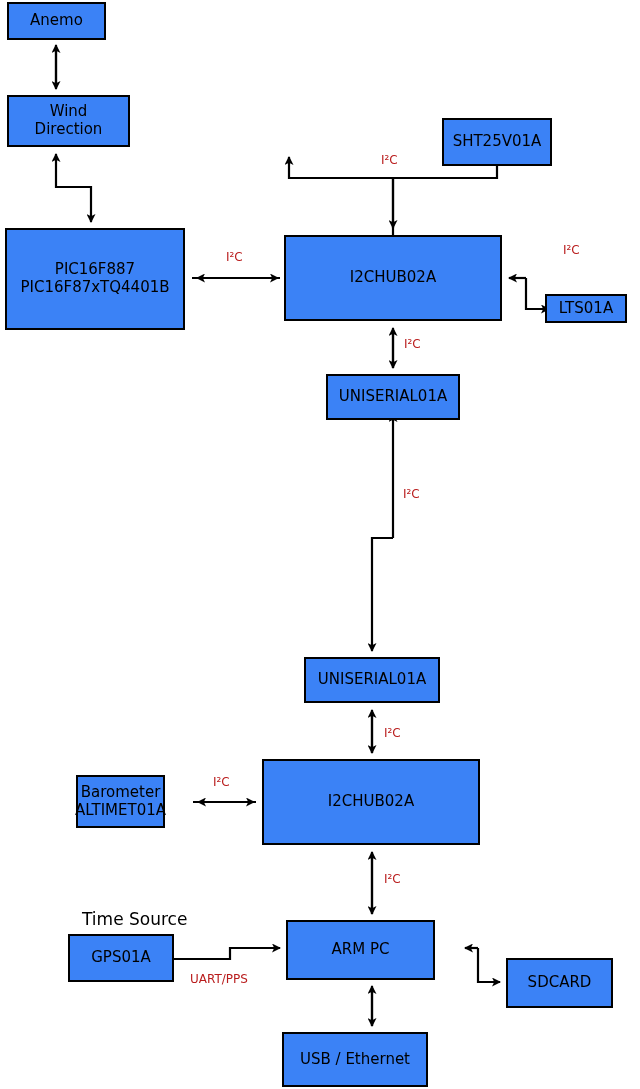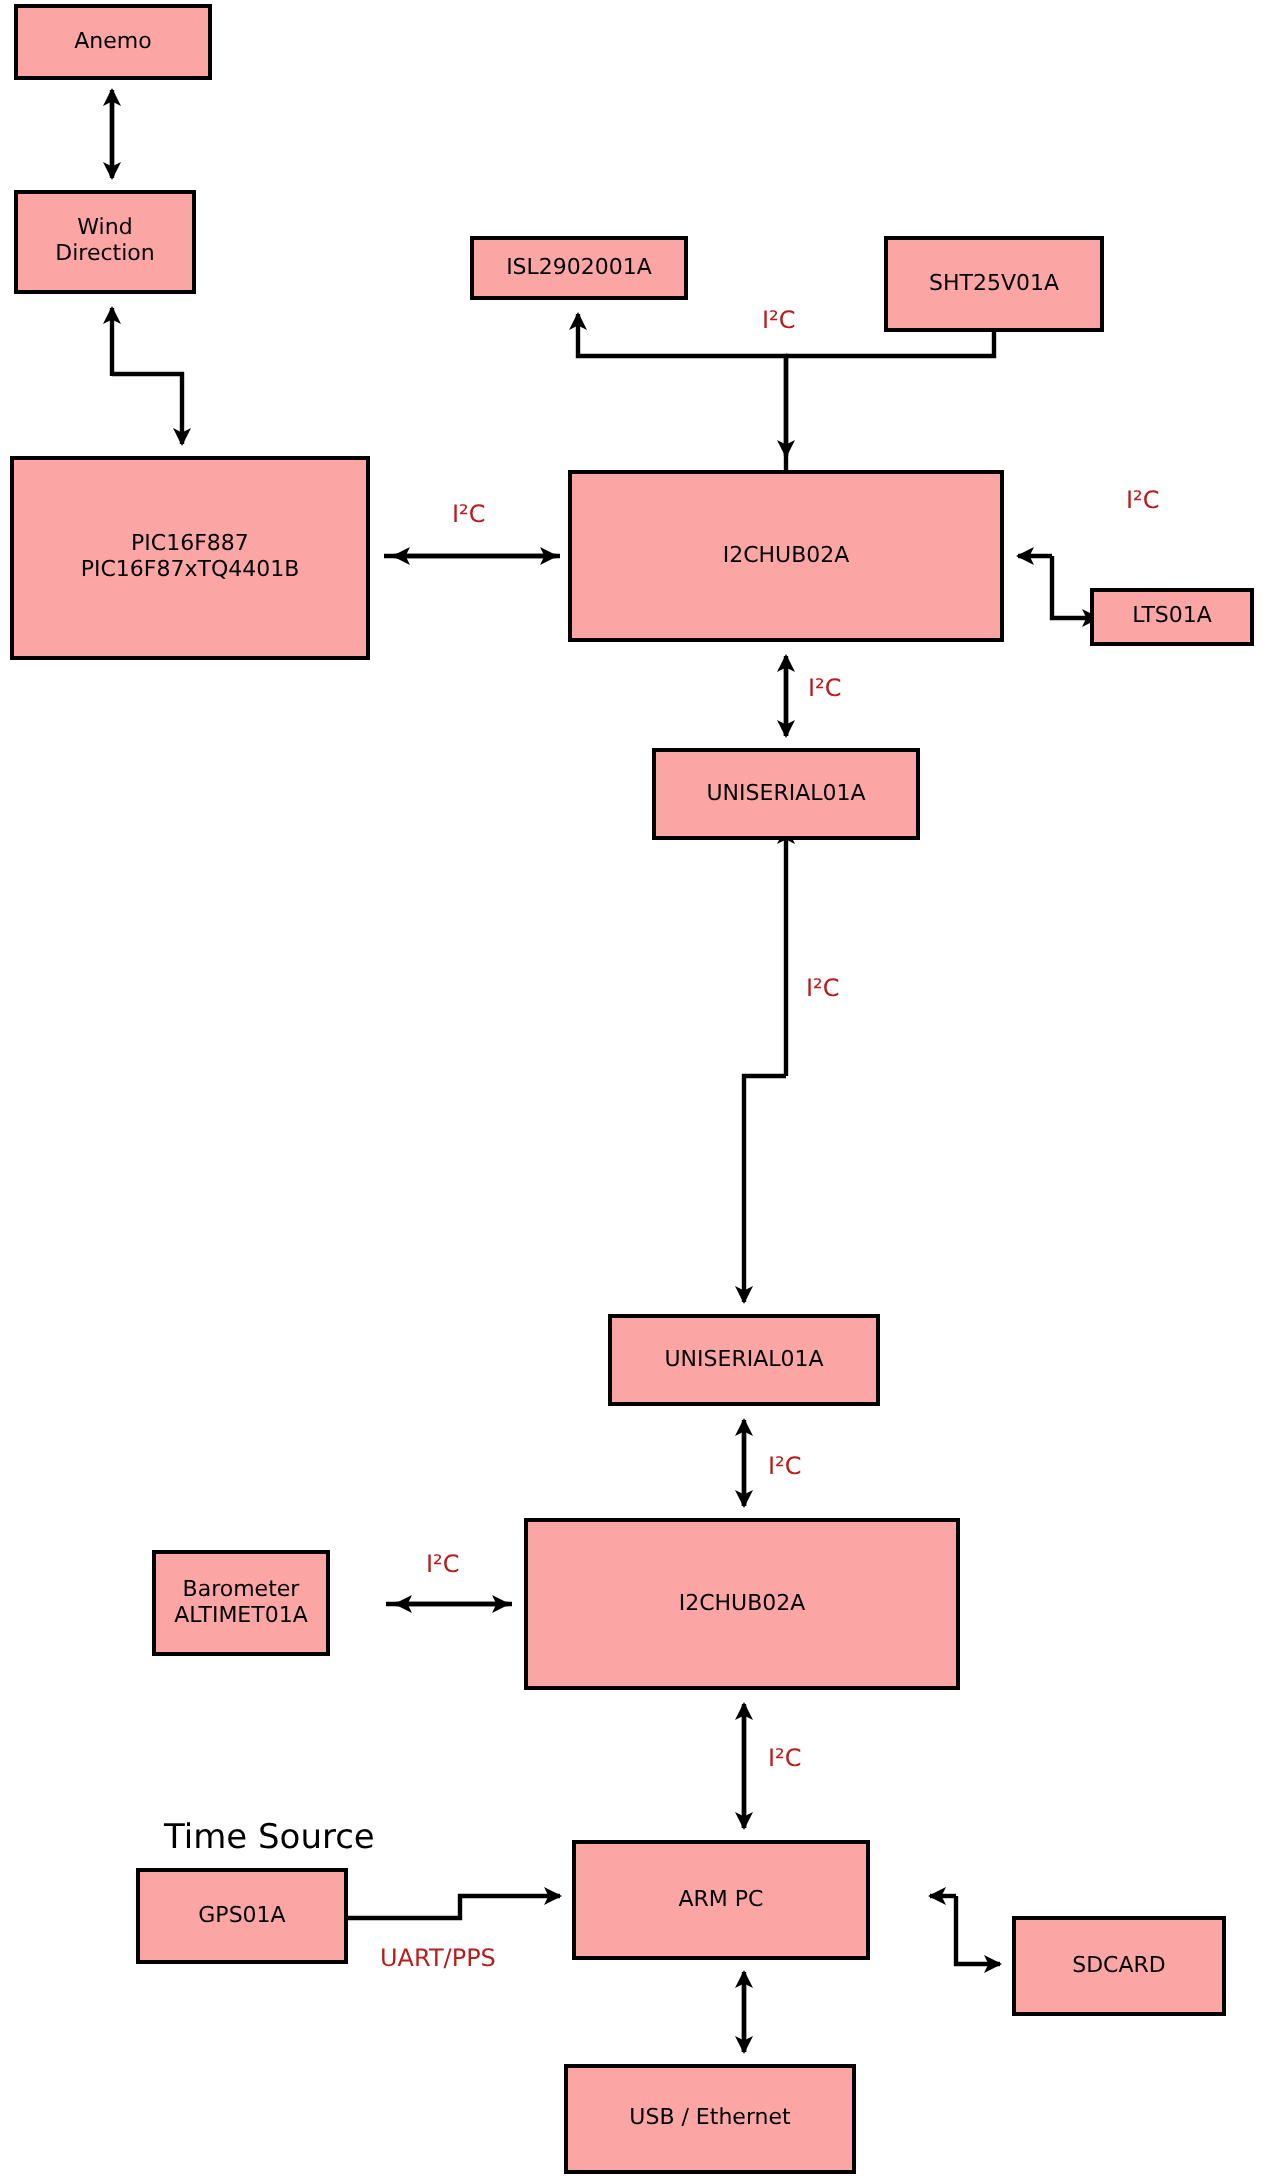--- a/index.html
+++ b/index.html
@@ -18,27 +18,27 @@
   svg.wires{
     position:absolute;
     left:0; top:0;
     width:640px; height:1089px;
     pointer-events:none;
   }
   .node{
     position:absolute;
     box-sizing:border-box;
     border:2px solid #000000;
-    background:#fca5a5;
+    background:#3b82f6;
     display:flex;
     align-items:center;
     justify-content:center;
     text-align:center;
     line-height:1.18;
-    font-size:11px;
+    font-size:15px;
     color:#000000;
     white-space:pre-line;
     z-index:2;
   }
   .wirelabel{
     position:absolute;
     font-size:12px;
     color:#b91c1c;
     white-space:nowrap;
     z-index:3;
@@ -101,27 +101,26 @@
       <polyline points="478,948 465,948" marker-end="url(#ah)"></polyline>
       <polyline points="478,948 478,982 500,982" marker-end="url(#ah)"></polyline>
 
       <line x1="372" y1="1026" x2="372" y2="986" marker-end="url(#ah)"></line>
       <line x1="372" y1="988" x2="372" y2="1026" marker-end="url(#ah)"></line>
     </g>
   </svg>
 
   <div class="node" style="left:7px;top:2px;width:99px;height:38px;">Anemo</div>
 
-  <div class="node" style="left:7px;top:95px;width:91px;height:52px;">Wind
+  <div class="node" style="left:7px;top:95px;width:123px;height:52px;">Wind
 Direction</div>
 
   <div class="node" style="left:5px;top:228px;width:180px;height:102px;">PIC16F887
 PIC16F87xTQ4401B</div>
 
-  <div class="node" style="left:235px;top:118px;width:109px;height:32px;">ISL2902001A</div>
 
   <div class="node" style="left:442px;top:118px;width:110px;height:48px;">SHT25V01A</div>
 
   <div class="node" style="left:284px;top:235px;width:218px;height:86px;">I2CHUB02A</div>
 
   <div class="node" style="left:545px;top:294px;width:82px;height:29px;">LTS01A</div>
 
   <div class="node" style="left:326px;top:374px;width:134px;height:46px;">UNISERIAL01A</div>
 
   <div class="node" style="left:304px;top:657px;width:136px;height:46px;">UNISERIAL01A</div>

